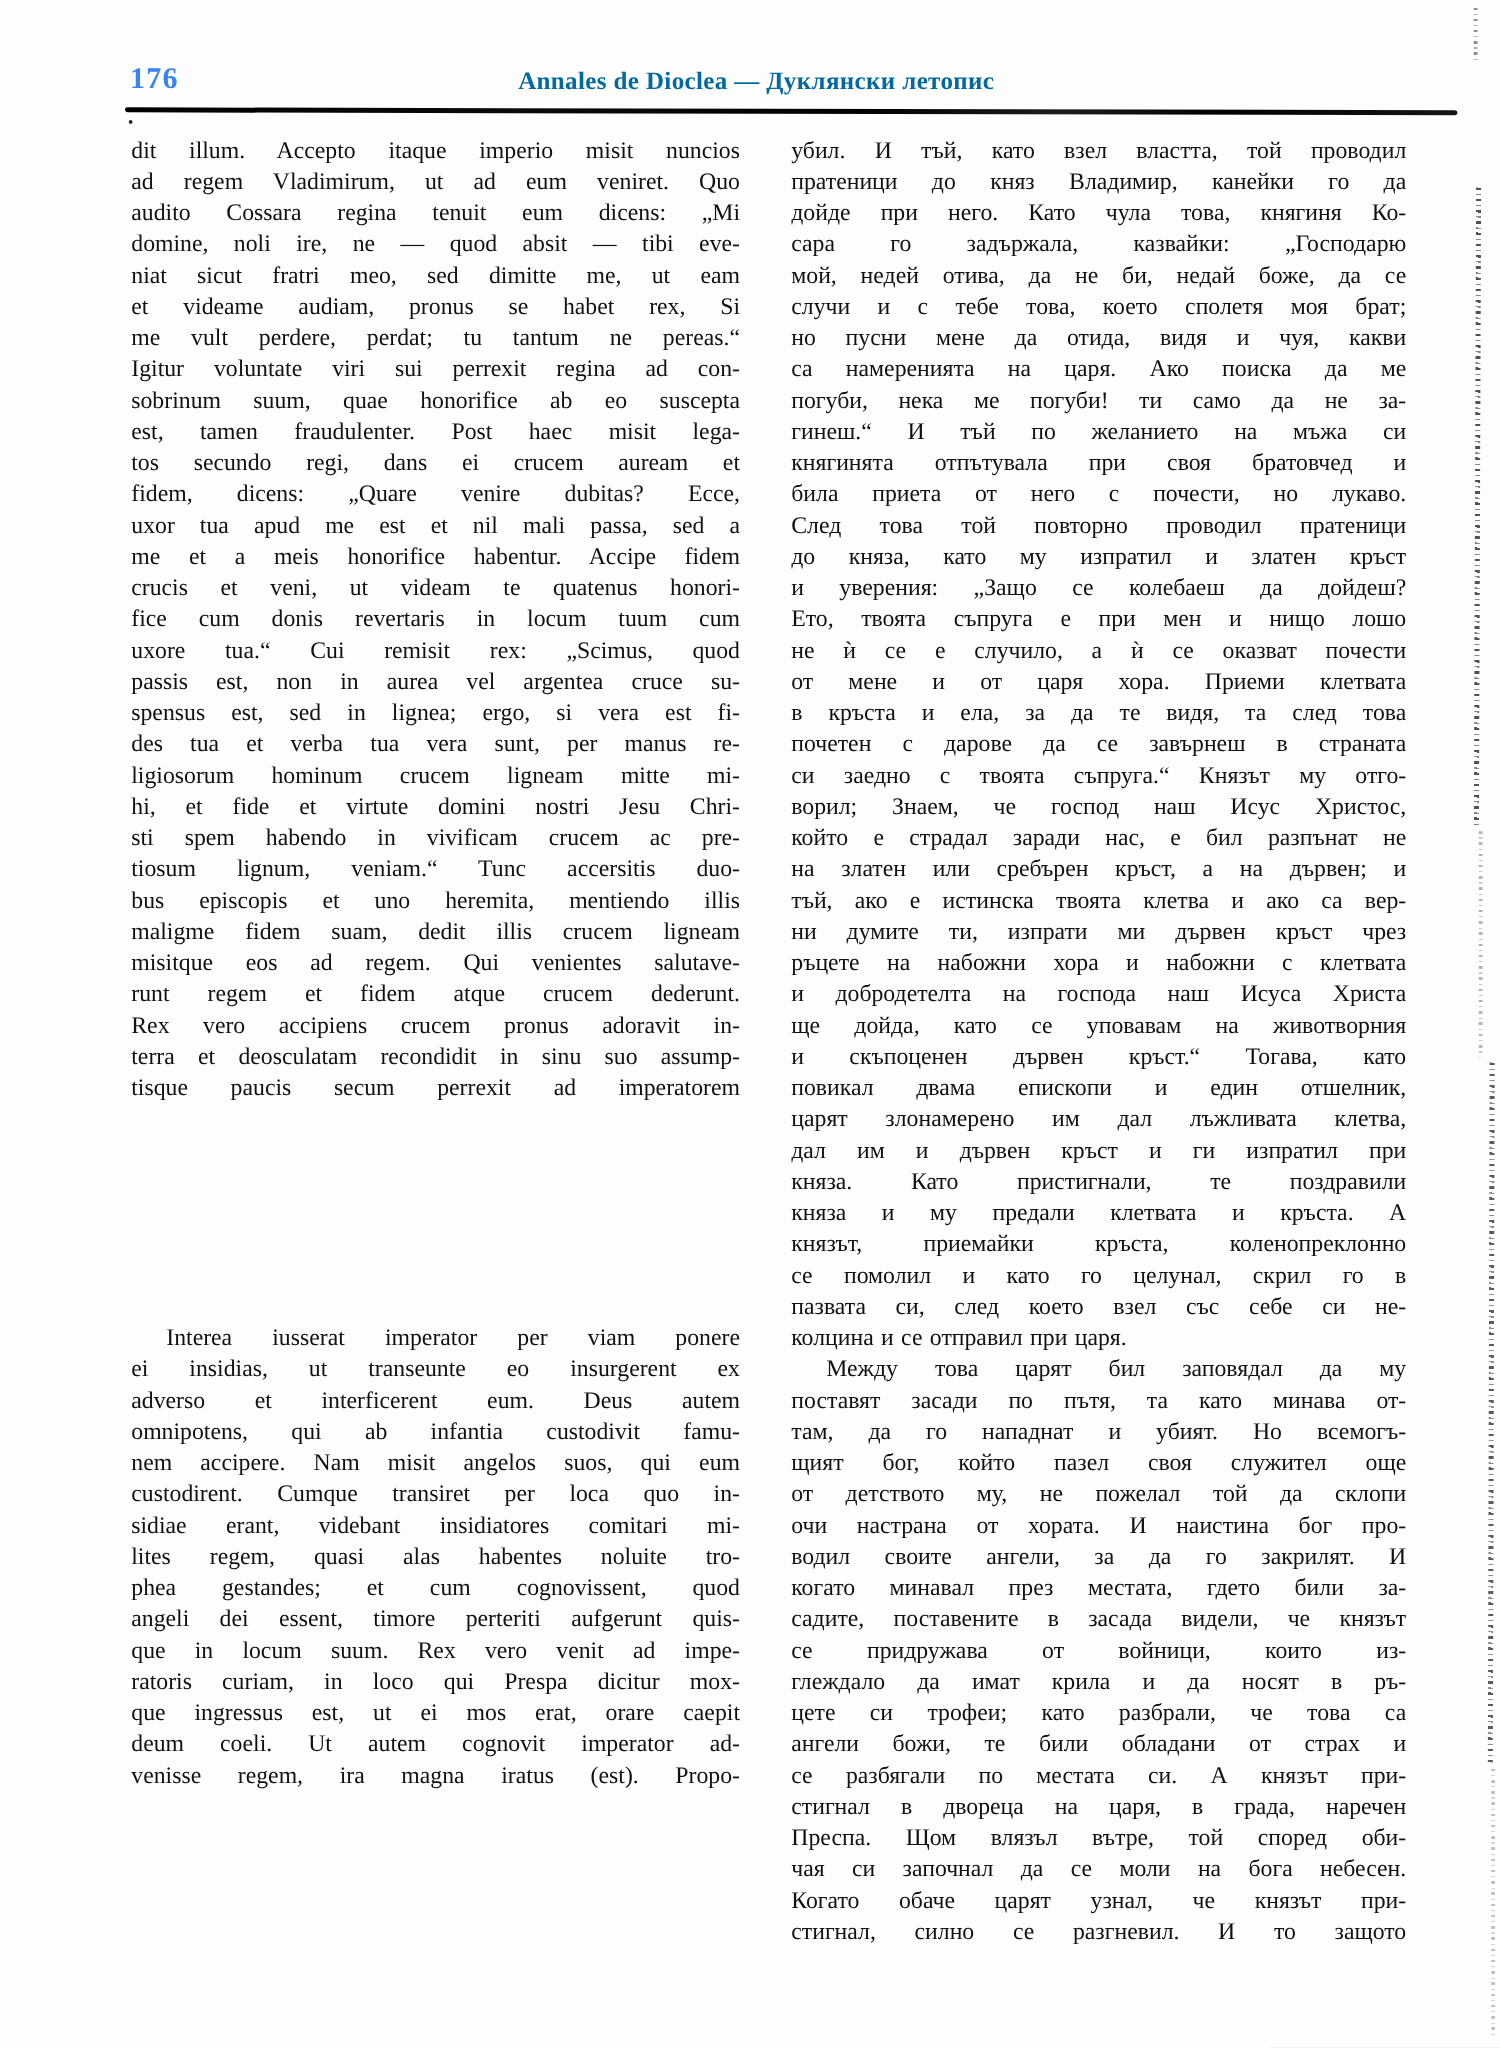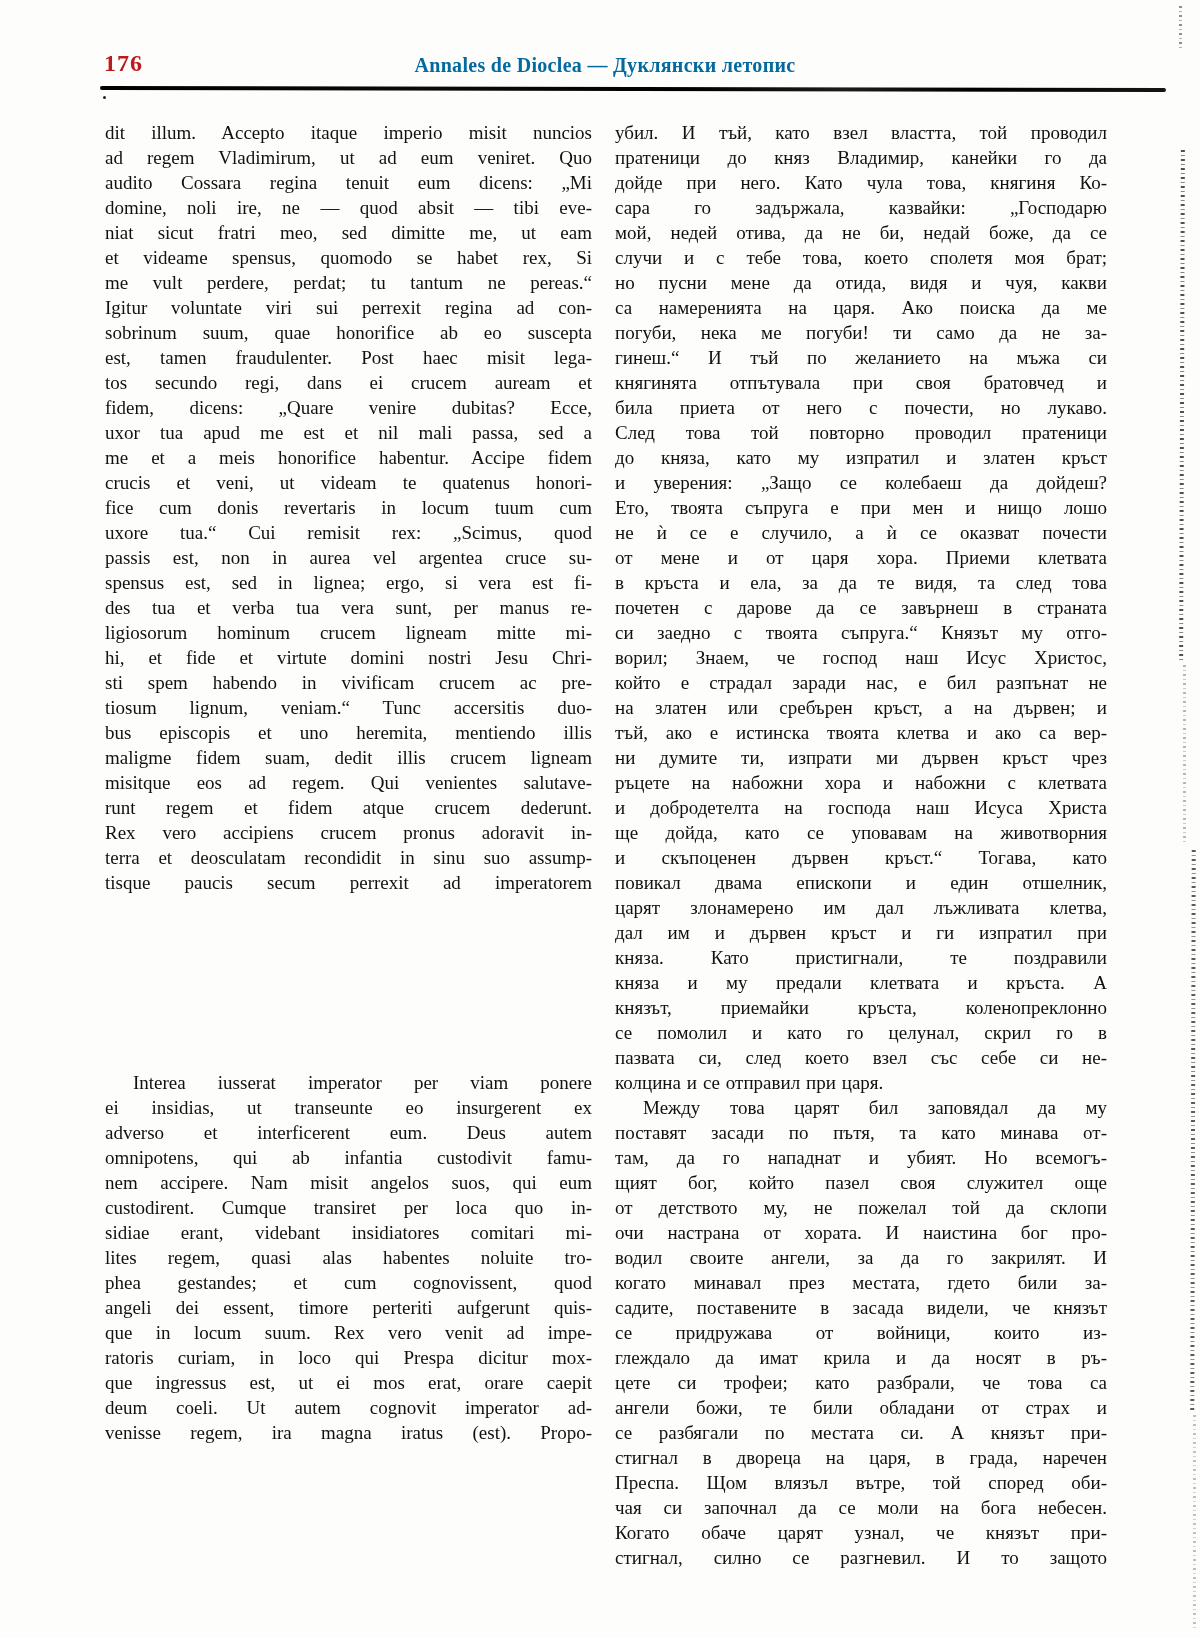--- a/index.html
+++ b/index.html
@@ -13,21 +13,21 @@
     font-family: "Liberation Serif", "DejaVu Serif", serif;
     color: #111;
   }
   .pagenum {
     position: absolute;
     top: 50px;
     left: 104px;
     font-size: 24px;
     font-weight: bold;
     letter-spacing: 1px;
-    color: #b91c1c;
+    color: #3b82f6;
   }
   .title {
     position: absolute;
     top: 54px;
     left: 105px;
     width: 1000px;
     text-align: center;
     font-size: 20px;
     font-weight: bold;
     color: #0369a1;
@@ -51,22 +51,21 @@
     width: 3px;
     height: 3px;
     background: #222;
     border-radius: 50%;
   }
   .columns {
     position: absolute;
     top: 108px;
     left: 105px;
     display: flex;
-    gap: 23px;
-    margin-top: 12px;
+    gap: 41px;
   }
   .col { font-size: 19px; line-height: 25px; }
   .col-left  { width: 487px; }
   .col-right { width: 492px; }
   .para { margin: 0; }
   .col-left .para + .para { margin-top: 175px; }
   .line {
     height: 25px;
     overflow: hidden;
     text-align: justify;
@@ -100,21 +99,21 @@
   <div class="ink-speck"></div>
 
   <div class="columns">
     <div class="col col-left">
         <div class="para">
           <div class="line">dit illum. Accepto itaque imperio misit nuncios</div>
           <div class="line">ad regem Vladimirum, ut ad eum veniret. Quo</div>
           <div class="line">audito Cossara regina tenuit eum dicens: „Mi</div>
           <div class="line">domine, noli ire, ne — quod absit — tibi eve-</div>
           <div class="line">niat sicut fratri meo, sed dimitte me, ut eam</div>
-          <div class="line">et videame spensus, quomodo se habet rex, Si</div>
+          <div class="line">et videame audiam, pronus se habet rex, Si</div>
           <div class="line">me vult perdere, perdat; tu tantum ne pereas.“</div>
           <div class="line">Igitur voluntate viri sui perrexit regina ad con-</div>
           <div class="line">sobrinum suum, quae honorifice ab eo suscepta</div>
           <div class="line">est, tamen fraudulenter. Post haec misit lega-</div>
           <div class="line">tos secundo regi, dans ei crucem auream et</div>
           <div class="line">fidem, dicens: „Quare venire dubitas? Ecce,</div>
           <div class="line">uxor tua apud me est et nil mali passa, sed a</div>
           <div class="line">me et a meis honorifice habentur. Accipe fidem</div>
           <div class="line">crucis et veni, ut videam te quatenus honori-</div>
           <div class="line">fice cum donis revertaris in locum tuum cum</div>

